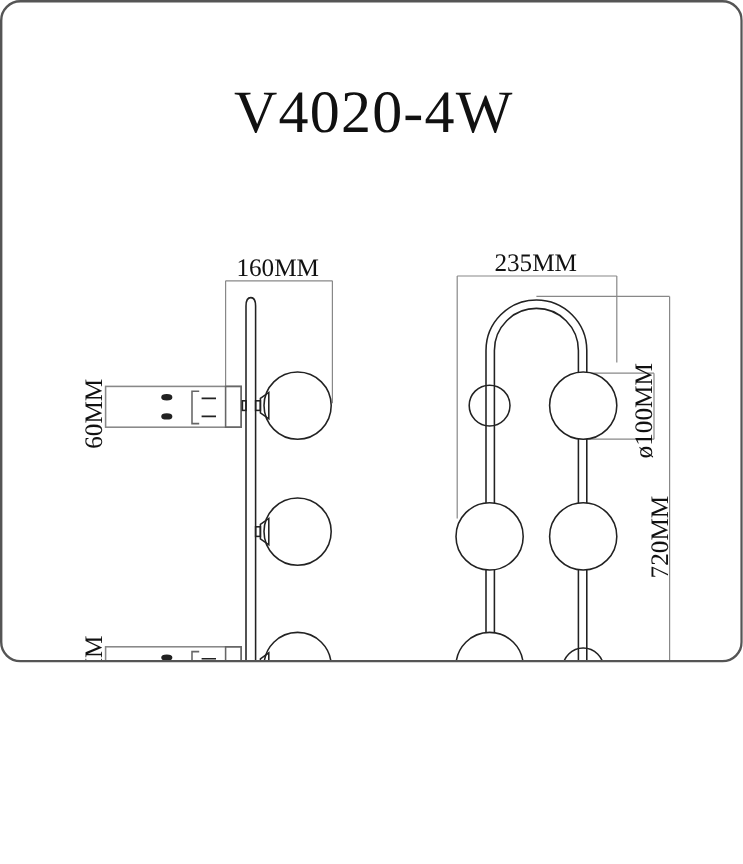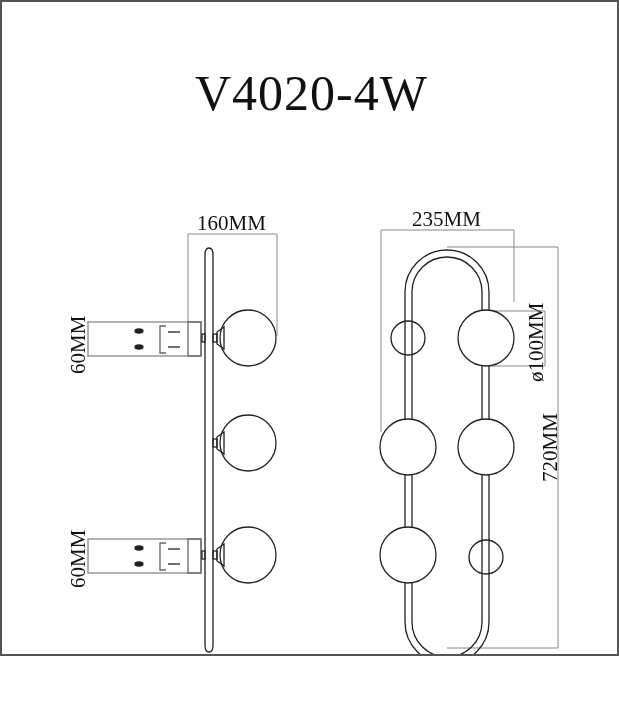--- a/index.html
+++ b/index.html
@@ -1,26 +1,27 @@
 <!DOCTYPE html>
 <html><head>
   <meta charset="utf-8">
   <style>
     html, body { margin: 0; padding: 0; background: #ffffff; }
     .canvas {
       position: relative;
       width: 619px;
-      height: 656px;
+      height: 552px;
       background: #ffffff;
       overflow: hidden;
       box-sizing: border-box;
       border-top: 2px solid #555;
       border-left: 2px solid #555;
       border-right: 2px solid #555;
       border-bottom: 2px solid #555;
+      border-radius: 17px;
     }
     .title {
       position: absolute;
       left: 0; width: 619px;
       top: 66px;
       text-align: center;
       font-family: "Liberation Serif", "DejaVu Serif", serif;
       font-size: 50px;
       letter-spacing: 1px;
       color: #111;

